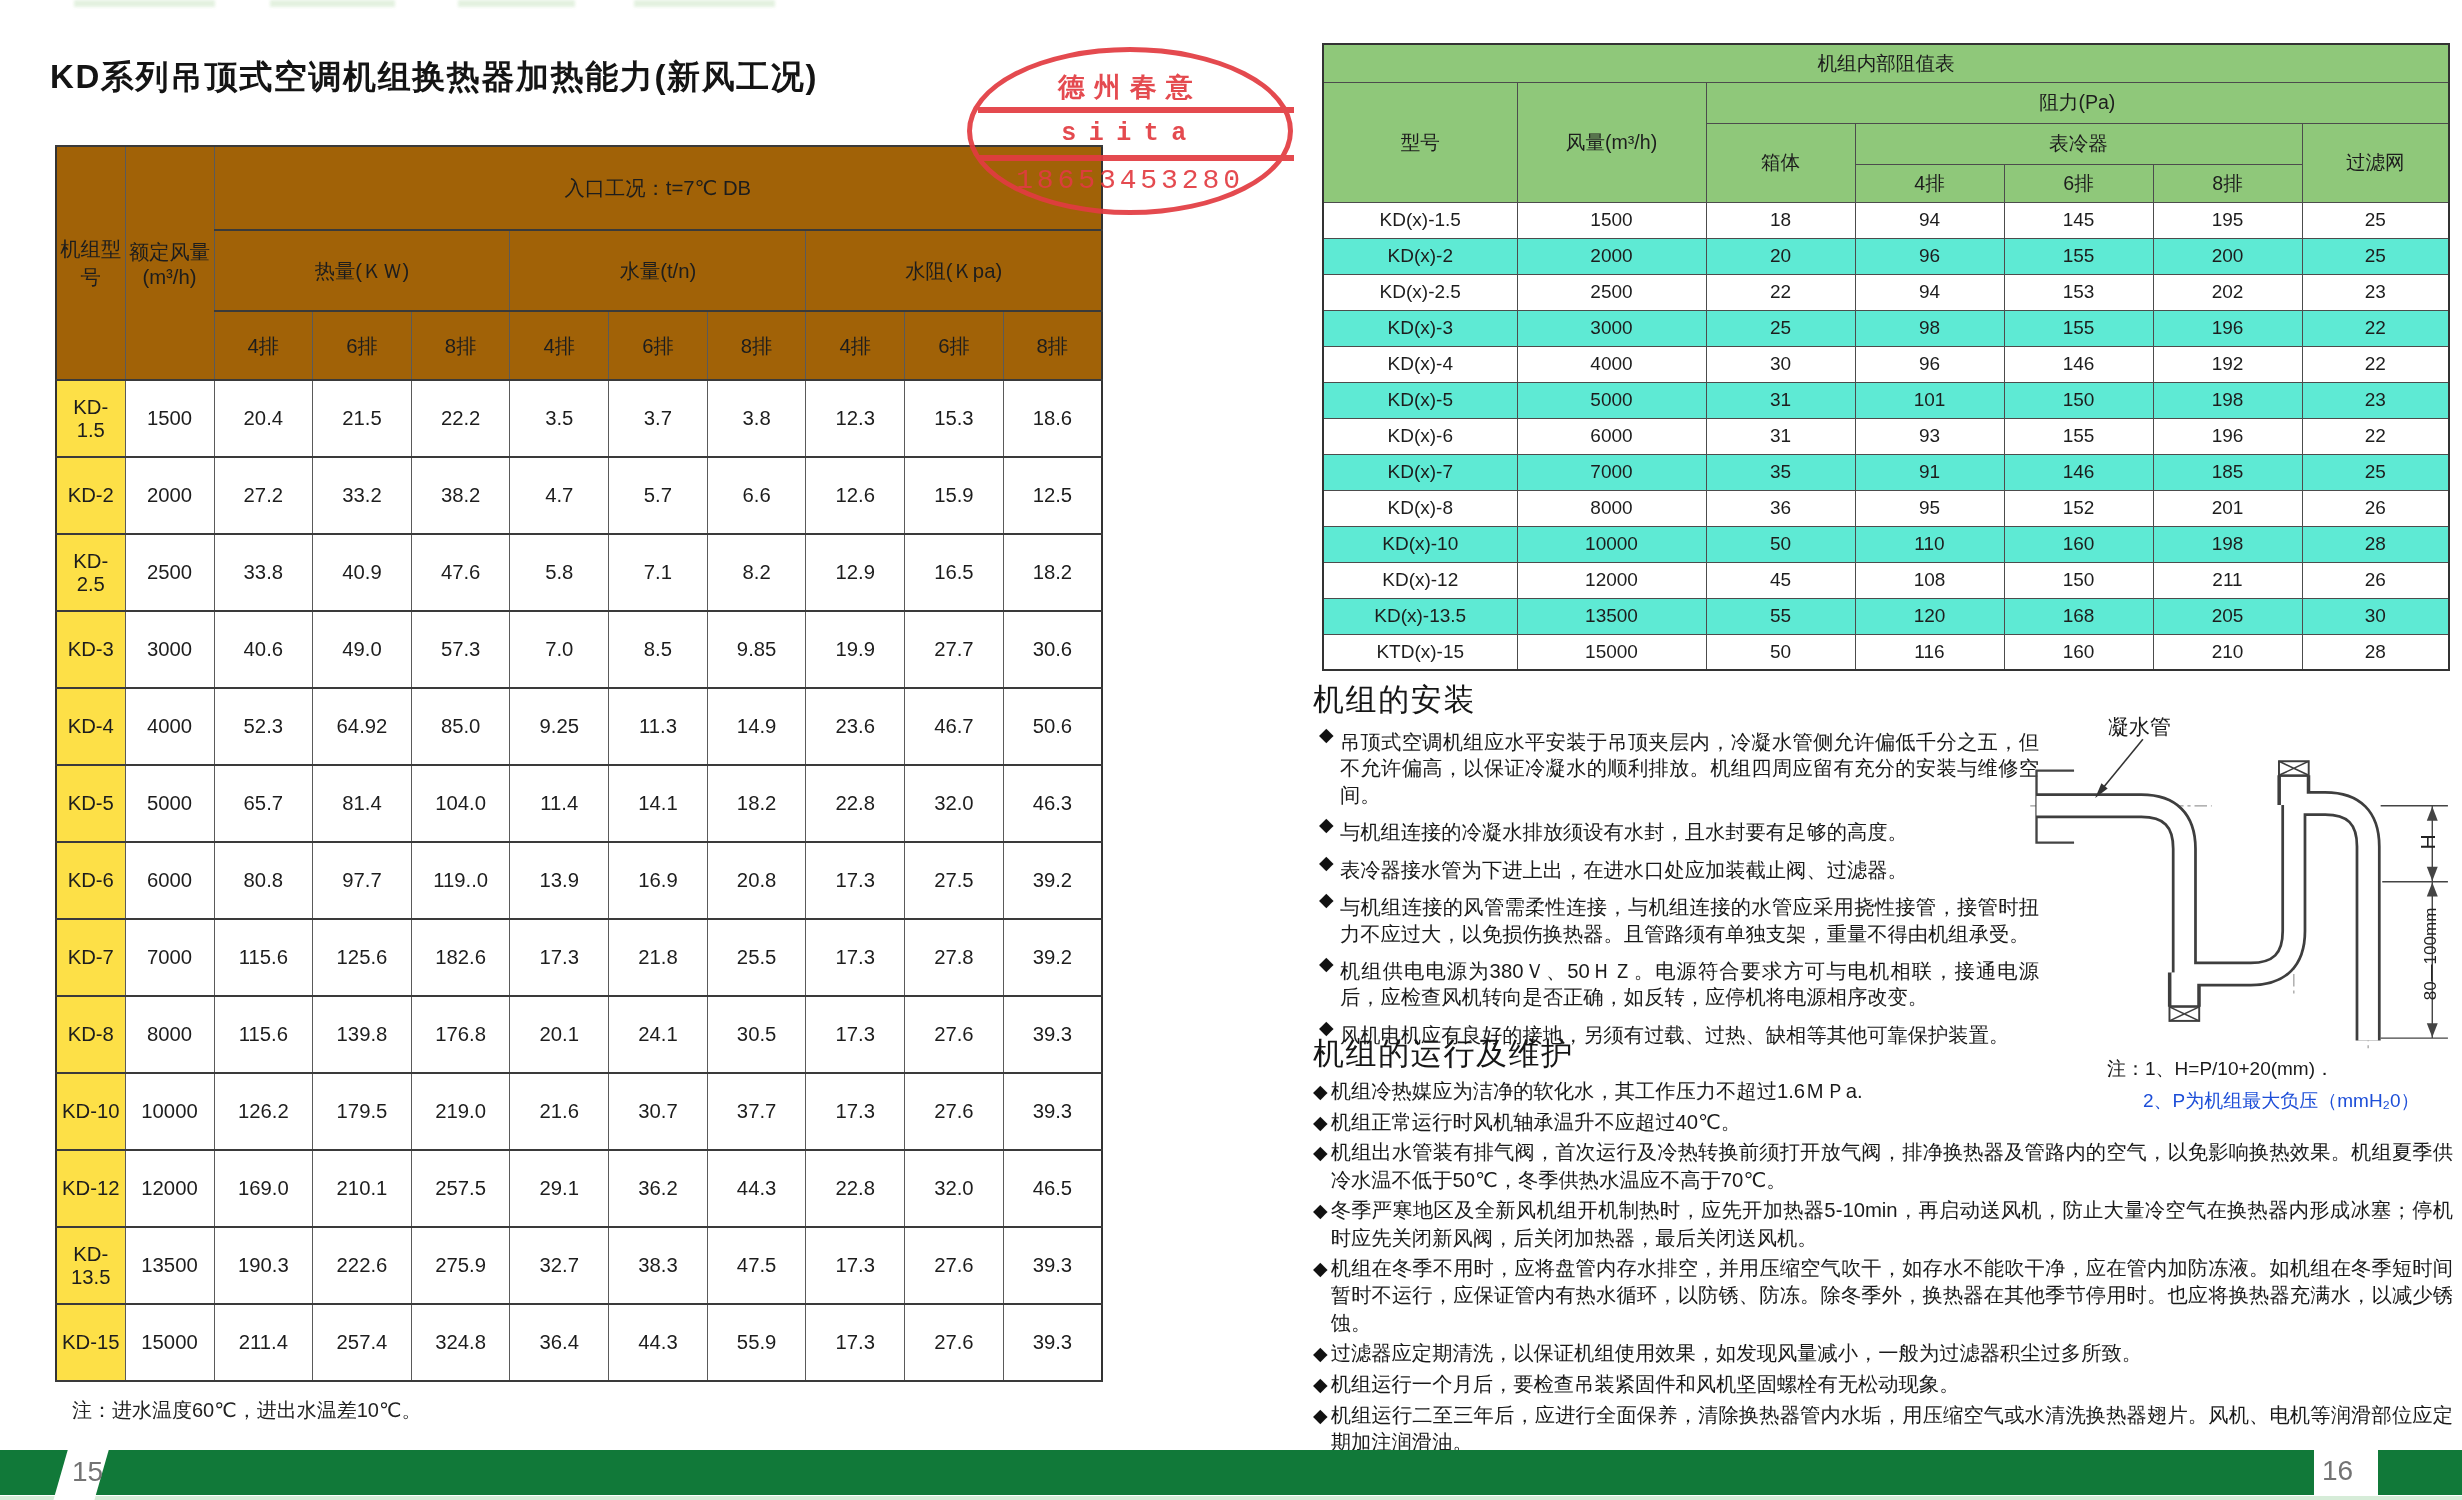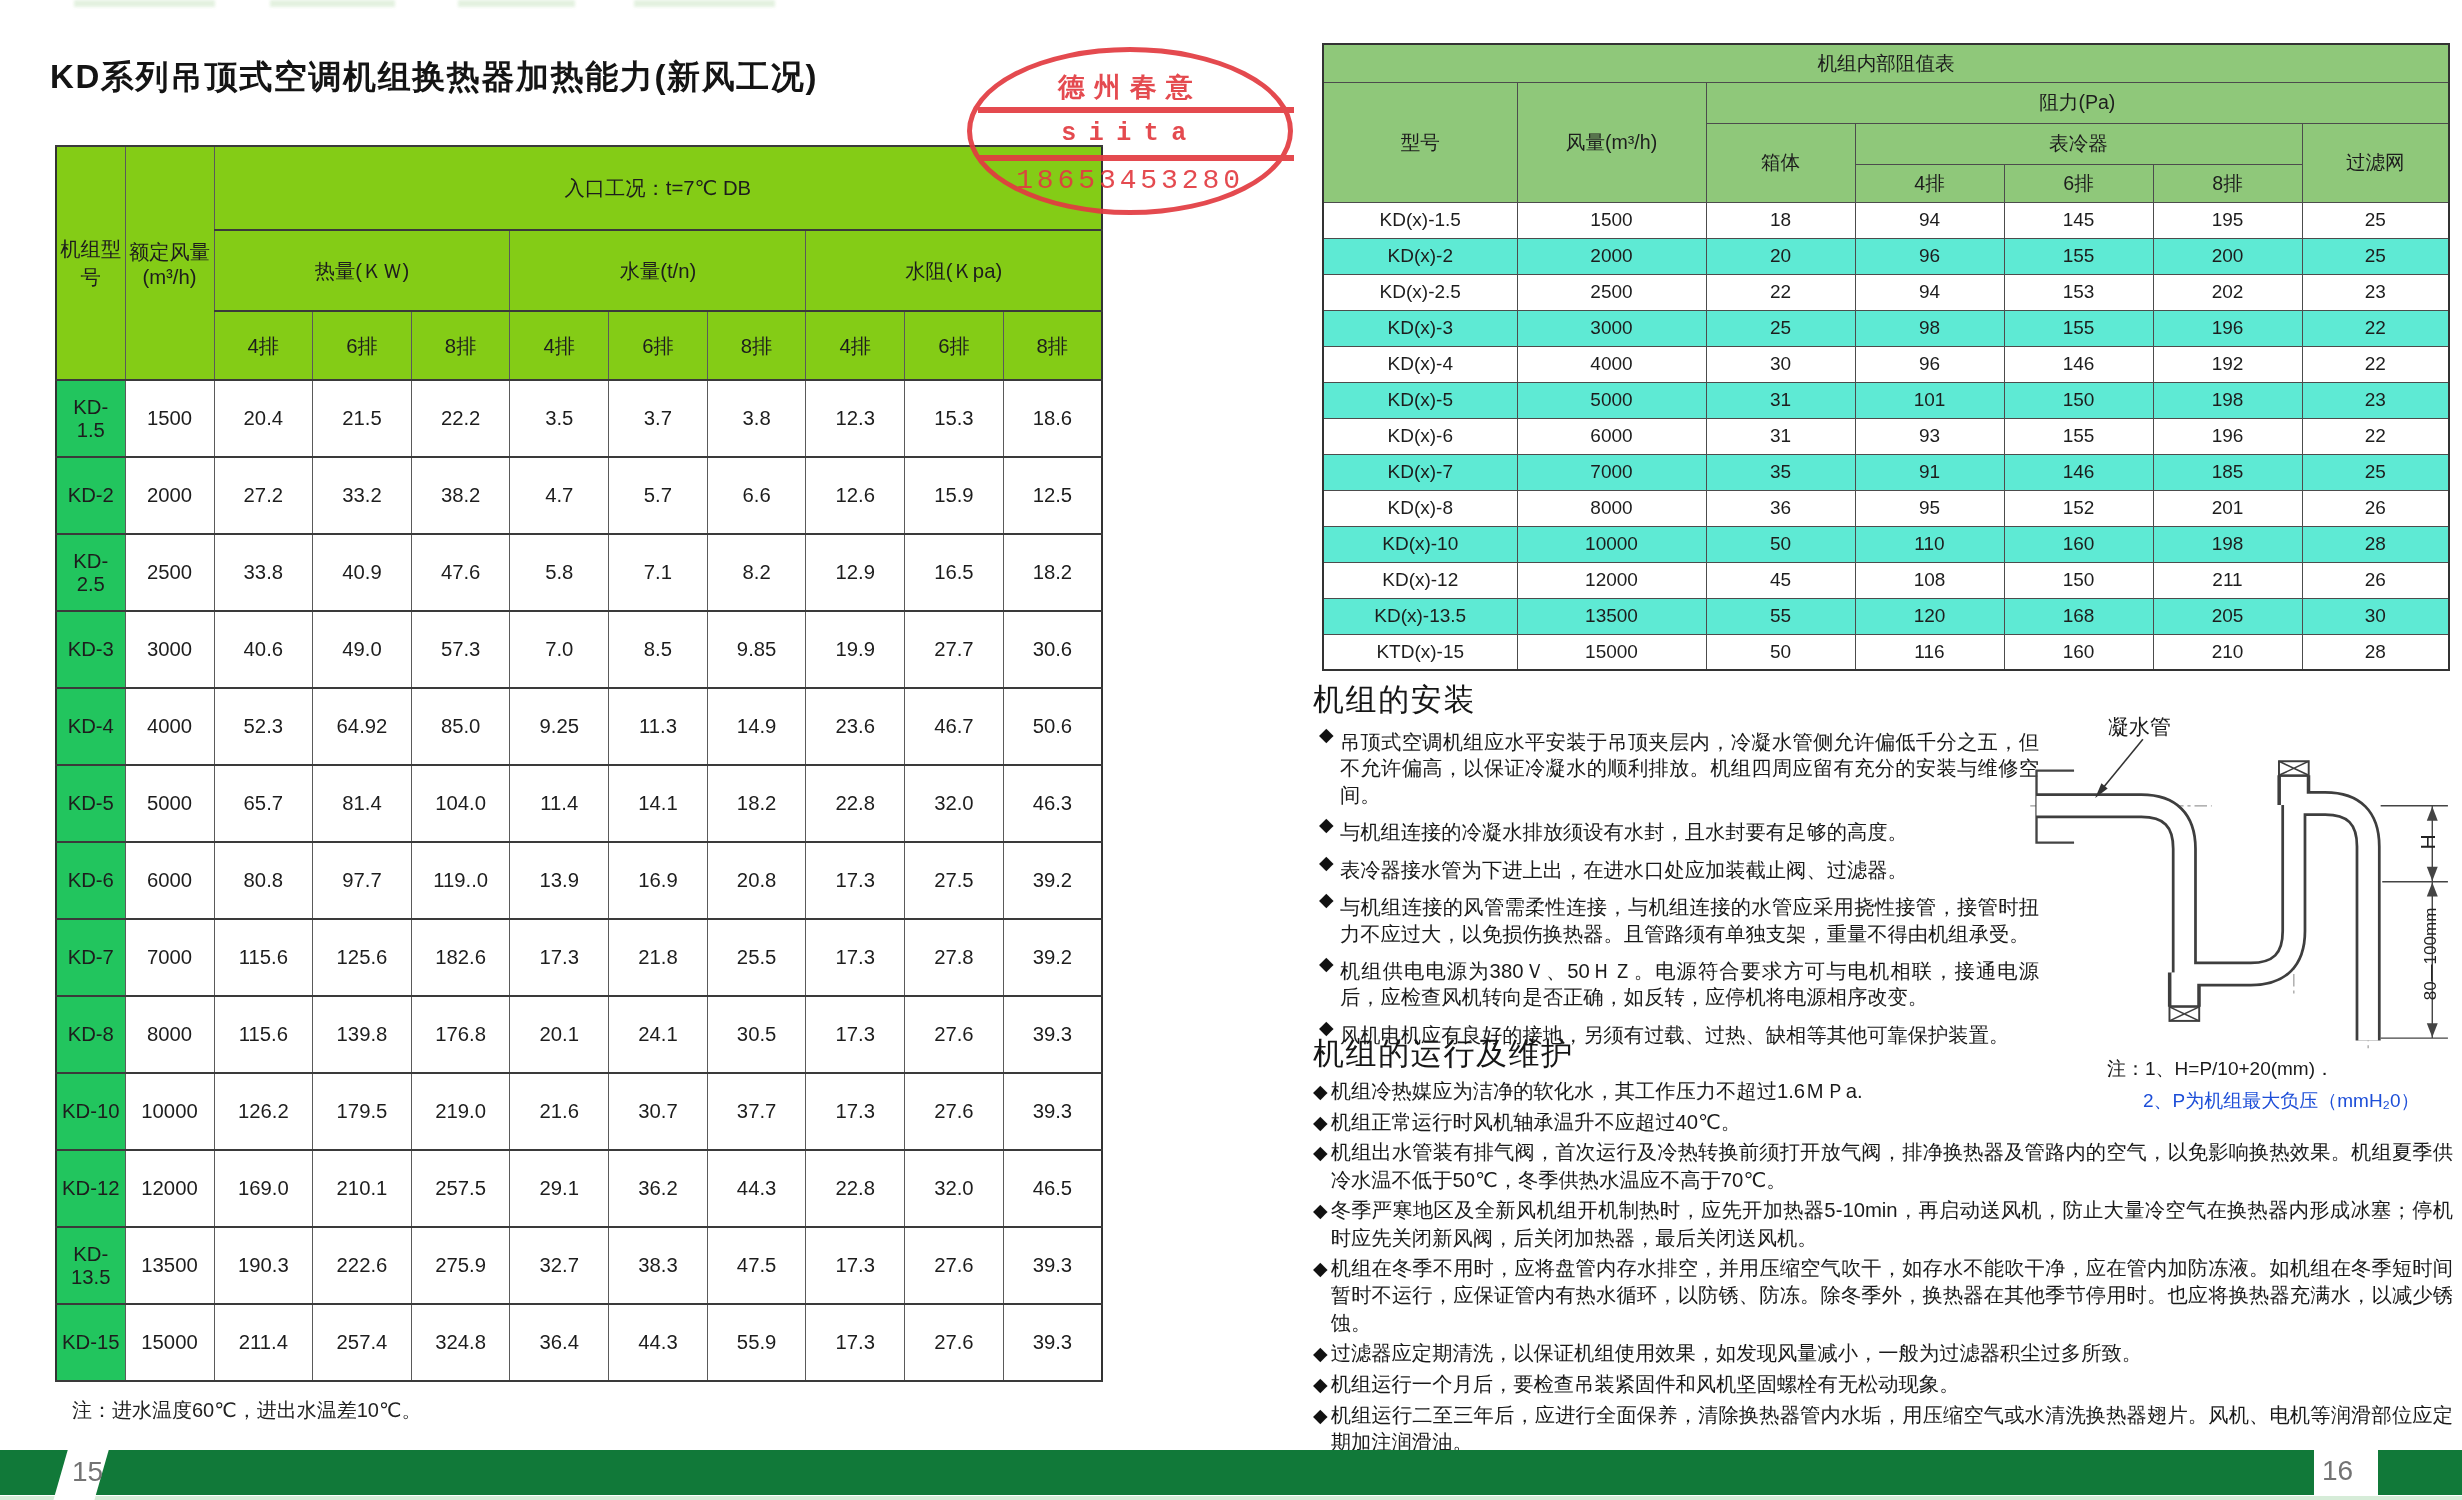--- a/index.html
+++ b/index.html
@@ -23,23 +23,23 @@
   .stamp div[class^="s"]{color:#e23b41;text-align:center;width:100%;position:absolute;}
   .stamp .s1{top:17px;font-size:26.6px;font-weight:bold;letter-spacing:9.4px;}
   .stamp .s2{top:67px;font-size:25px;font-family:"Liberation Mono","DejaVu Sans Mono",monospace;letter-spacing:12.5px;font-weight:bold;}
   .stamp .s3{top:113px;font-size:28px;font-family:"Liberation Mono","DejaVu Sans Mono",monospace;letter-spacing:3.9px;}
 
   table.tbl{border-collapse:collapse;table-layout:fixed;background:#fff;}
   .tbl th,.tbl td{text-align:center;vertical-align:middle;padding:0 3.1px;overflow:hidden;}
 
   .tbl-left{position:absolute;left:55px;top:145px;width:1048px;border:2.3px solid #333;}
   .tbl-left th,.tbl-left td{border:1.6px solid #5a5a5a;border-top:2.3px solid #3a3a3a;border-bottom:2.3px solid #3a3a3a;}
-  .tbl-left th{background:#84cc16;font-weight:normal;font-size:20.3px;}
+  .tbl-left th{background:#a16207;font-weight:normal;font-size:20.3px;}
   .tbl-left td{font-size:20.3px;background:#fff;}
-  .tbl-left tbody td:first-child{background:#22c55e;}
+  .tbl-left tbody td:first-child{background:#fde047;}
   .tbl-left tbody tr{height:77px;}
   .pre{white-space:pre-line;}
 
   .note-left{position:absolute;left:72px;top:1397px;font-size:20px;color:#222;}
 
   
   .tbl-right{position:absolute;left:1322px;top:43px;width:1125px;border:2.3px solid #333;}
   .tbl-right th,.tbl-right td{border:1.2px solid #4c4c4c;}
   .tbl-right th{background:#8fc87a;font-weight:normal;font-size:19.6px;}
   .tbl-right td{font-size:19px;}

